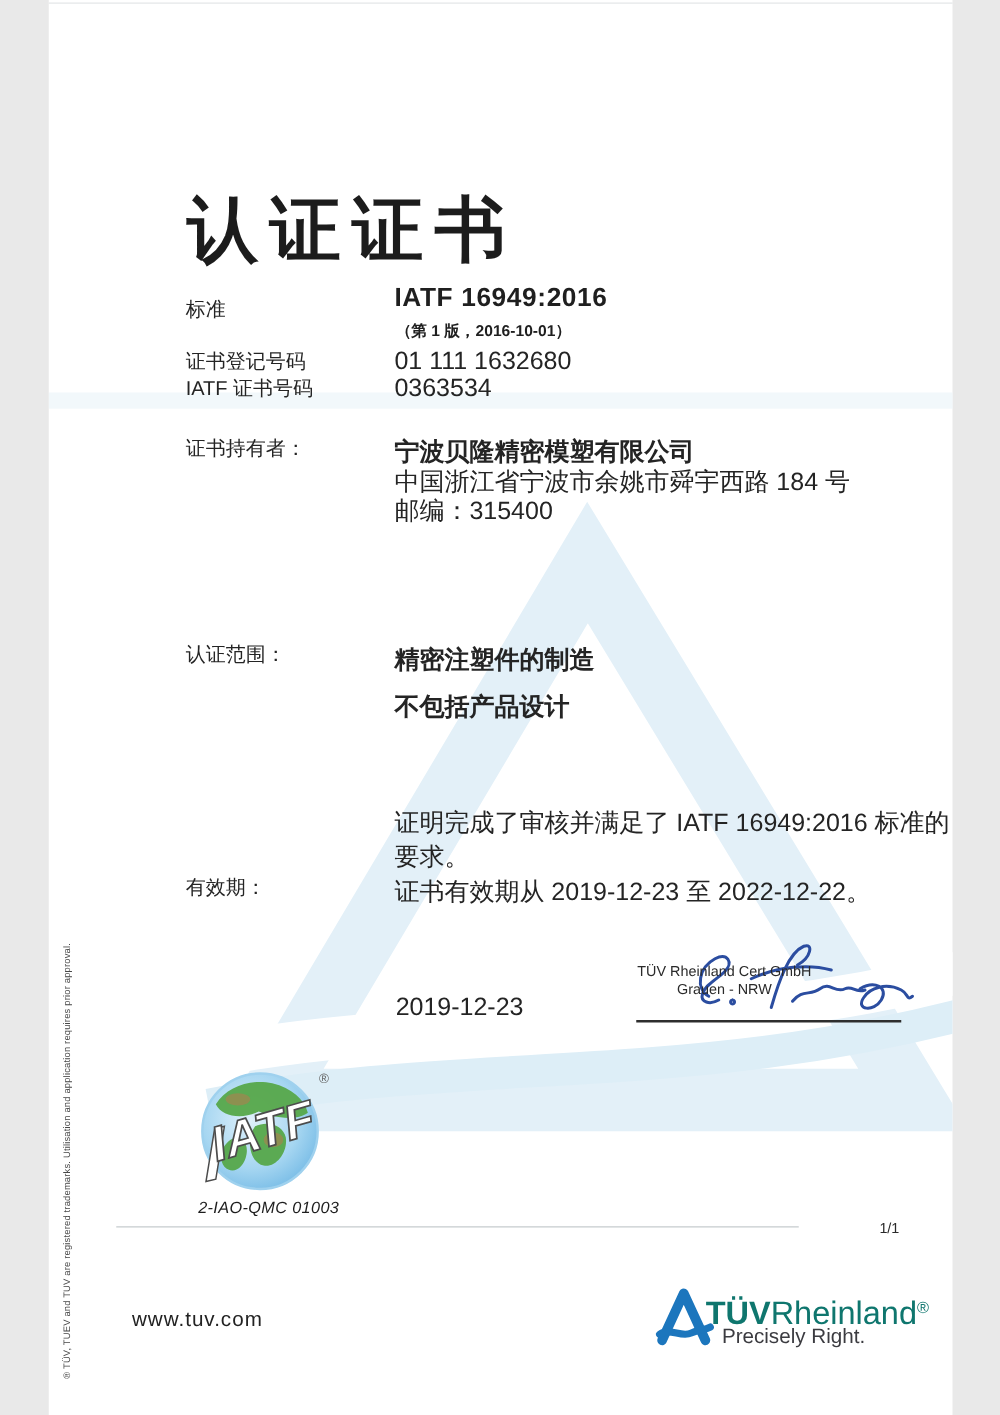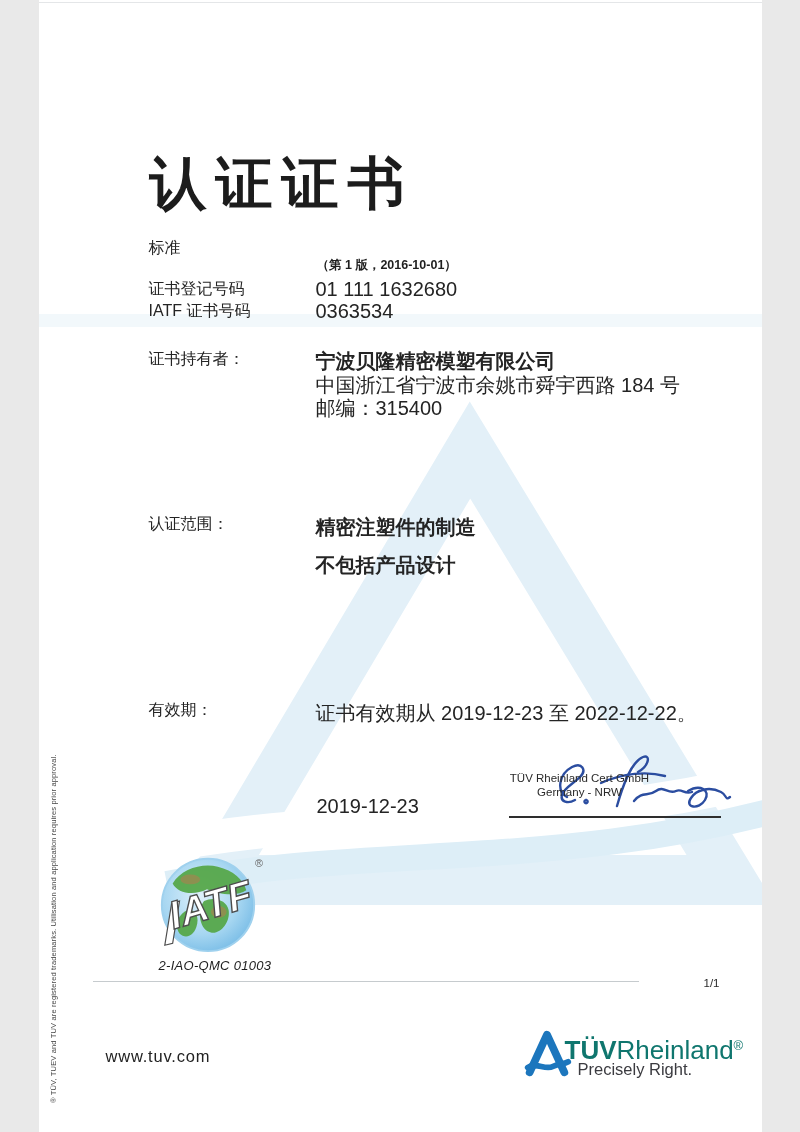--- a/index.html
+++ b/index.html
@@ -46,57 +46,59 @@
   </svg>
 
   <div class="abs hairline-top"></div>
   <div class="abs scan-band"></div>
 
   <div class="abs side-note">® TÜV, TUEV and TUV are registered trademarks. Utilisation and application requires prior approval.</div>
 
   <div class="abs title">认证证书</div>
 
   <div class="abs lbl" style="left:110px;top:238px">标准</div>
+  <div class="abs std-val">IATF 16949:2016</div>
   <div class="abs std-ed">（第 1 版，2016-10-01）</div>
 
   <div class="abs lbl" style="left:110px;top:279px">证书登记号码</div>
   <div class="abs val" style="left:277px;top:278px">01 111 1632680</div>
 
   <div class="abs lbl" style="left:110px;top:301px">IATF 证书号码</div>
   <div class="abs val" style="left:277px;top:300px">0363534</div>
 
   <div class="abs lbl" style="left:110px;top:349px">证书持有者：</div>
   <div class="abs val b" style="left:277px;top:348px">宁波贝隆精密模塑有限公司</div>
   <div class="abs val" style="left:277px;top:372px">中国浙江省宁波市余姚市舜宇西路 184 号</div>
   <div class="abs val" style="left:277px;top:395px">邮编：315400</div>
 
   <div class="abs lbl" style="left:110px;top:514px">认证范围：</div>
   <div class="abs val b" style="left:277px;top:514px">精密注塑件的制造</div>
   <div class="abs val b" style="left:277px;top:552px">不包括产品设计</div>
 
+  <div class="abs val" style="left:277px;top:645px">证明完成了审核并满足了 IATF 16949:2016 标准的要求。</div>
 
   <div class="abs lbl" style="left:110px;top:700px">有效期：</div>
   <div class="abs val" style="left:277px;top:700px">证书有效期从 2019-12-23 至 2022-12-22。</div>
 
   <div class="abs val" style="left:278px;top:795px">2019-12-23</div>
 
   <svg class="abs" style="left:498px;top:750px" width="195" height="70" viewBox="0 0 195 70" aria-hidden="true">
     <g fill="none" stroke="#2b4da0" stroke-width="2.4" stroke-linecap="round">
       <path d="M30 47 C19 41 22 24 35 17 C45 12 50 20 43 27 C36 34 27 38 25 45 C23 52 31 54 38 50"></path>
       <path d="M49 50 a1.6 1.6 0 1 0 .1 0"></path>
       <path d="M80 56 C86 35 94 12 106 7 C114 4 112 16 101 22"></path>
       <path d="M64 33 C86 23 110 21 128 26"></path>
       <path d="M97 51 C105 41 111 47 119 41 C127 35 131 45 139 41 C145 38 147 45 155 42"></path>
       <path d="M151 41 C163 34 174 40 168 50 C162 60 147 58 154 48 C159 40 172 36 184 42 C190 45 188 51 193 47"></path>
     </g>
   </svg>
   <div class="abs sig-line"></div>
   <div class="abs sig-block">
     <div>TÜV Rheinland Cert GmbH</div>
-    <div>Germany - NRW</div>
+    <div>Grauen - NRW</div>
   </div>
 
   <svg class="abs" style="left:110px;top:850px" width="118" height="108" viewBox="0 0 120 110" aria-hidden="true">
     <defs>
       <radialGradient id="ocean" cx="42%" cy="40%" r="70%">
         <stop offset="0%" stop-color="#dff0fb"></stop>
         <stop offset="60%" stop-color="#a6d6f1"></stop>
         <stop offset="100%" stop-color="#6fb7e4"></stop>
       </radialGradient>
     </defs>

